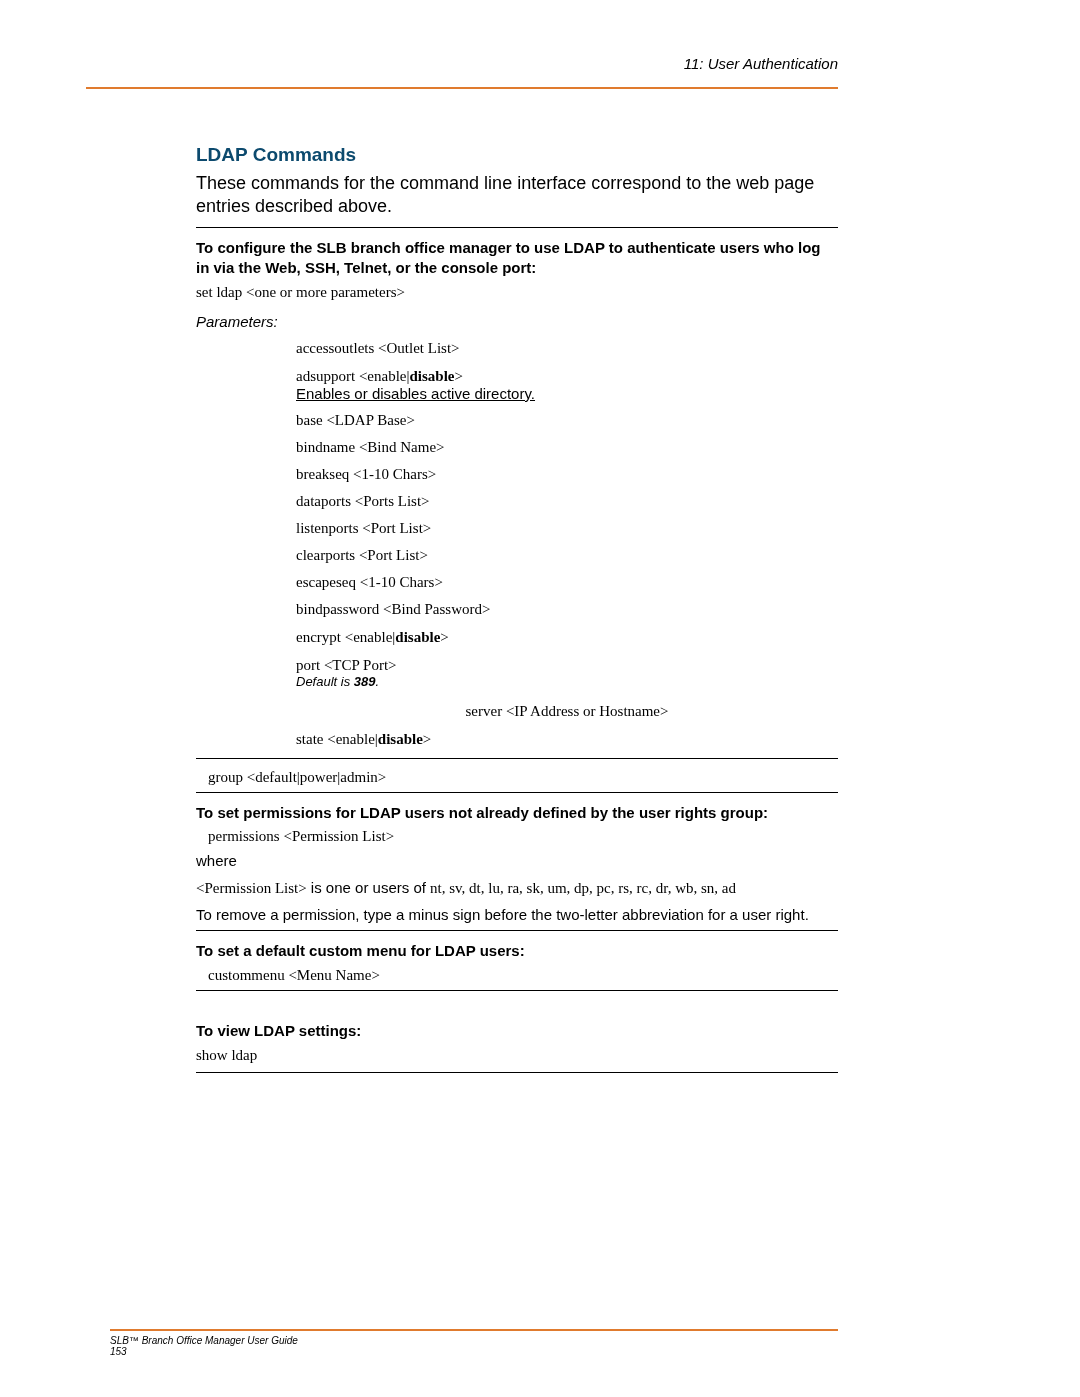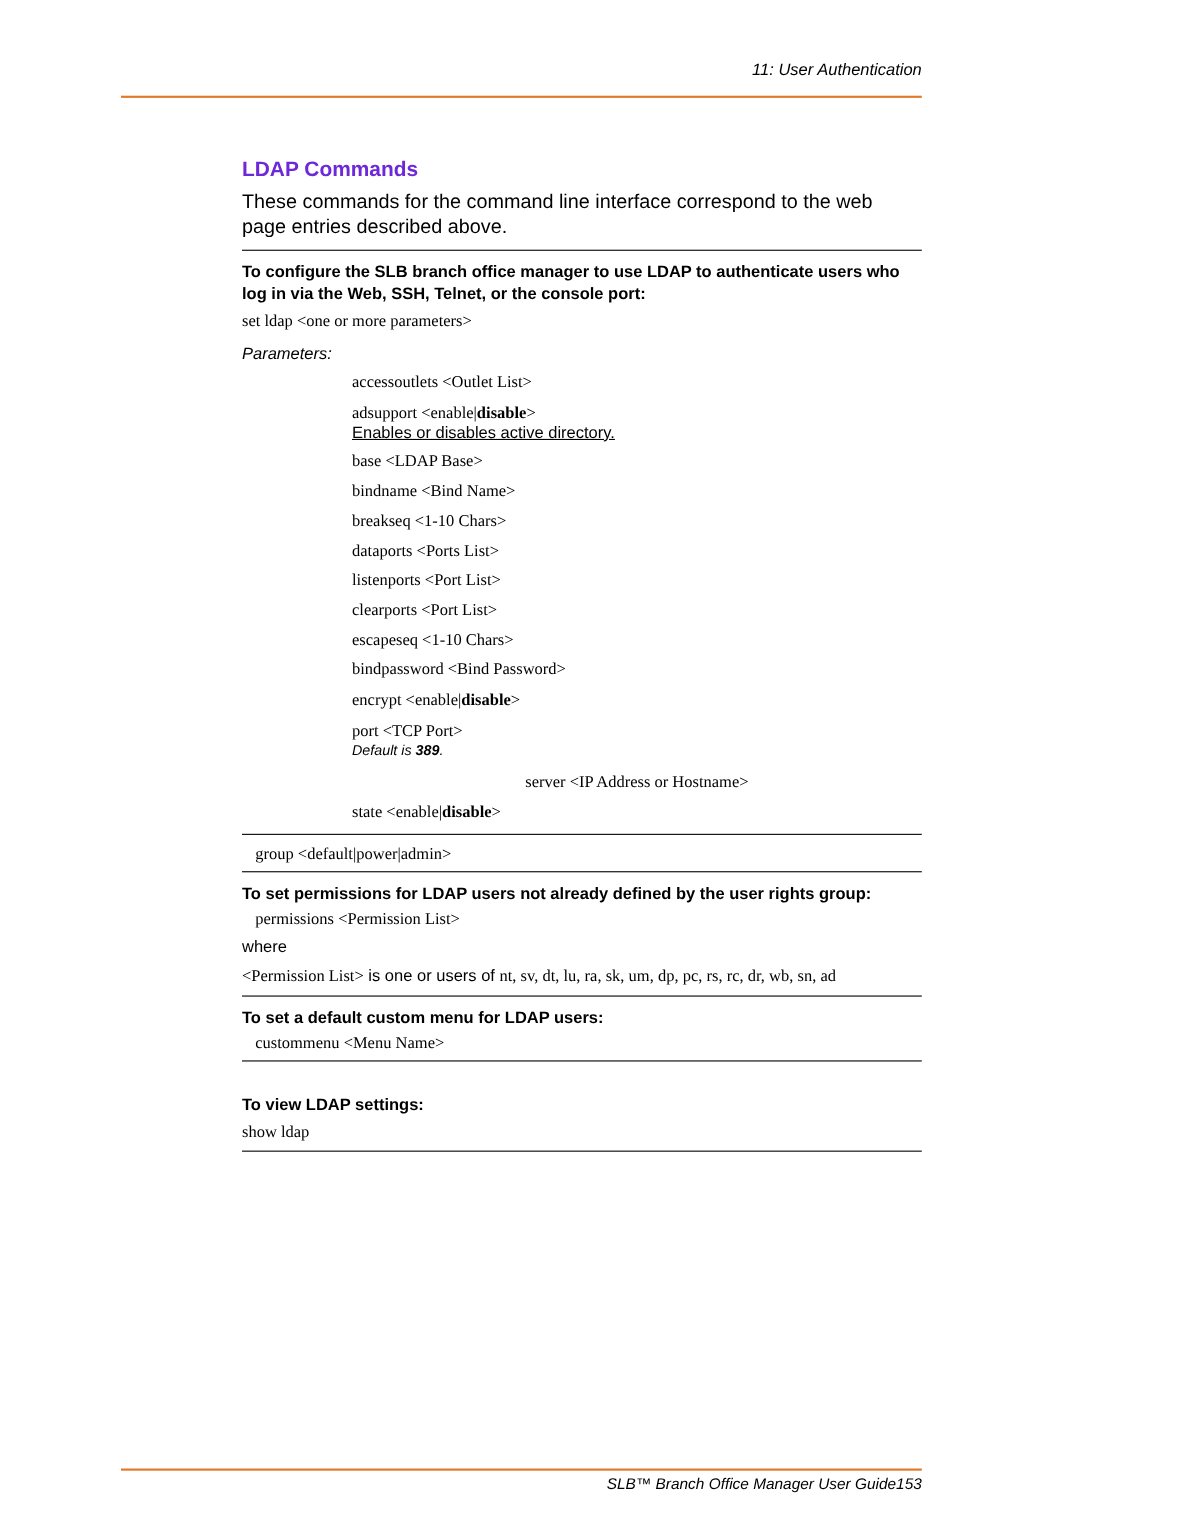--- a/index.html
+++ b/index.html
@@ -8,38 +8,38 @@
     background: #fff;
     font-family: Arial, Helvetica, sans-serif;
     color: #000;
     font-size: 15px;
   }
   .page {
     width: 948px;
     height: 1397px;
     position: relative;
     box-sizing: border-box;
-    padding: 55px 110px 40px 110px;
+    padding: 55px 110px 40px 86px;
   }
   .top-rule {
     border-top: 2px solid #e07b2e;
     margin-top: 15px;
   }
   .running-head {
     text-align: right;
     font-style: italic;
     font-size: 15px;
     margin-bottom: 3px;
   }
   .content {
     margin-left: 110px;
     margin-top: 55px;
   }
   h2.section {
-    color: #6d28d9;
+    color: #0c4a6e;
     font-size: 19px;
     font-weight: bold;
     margin: 0 0 6px 0;
   }
   .intro {
     font-size: 18px;
     margin: 0 0 10px 0;
     line-height: 1.25;
   }
   .hr {
@@ -86,23 +86,24 @@
     bottom: 40px;
     left: 110px;
     right: 110px;
   }
   .footer-rule {
     border-top: 2px solid #e07b2e;
     margin-bottom: 4px;
   }
   .footer-row {
     display: flex;
-    justify-content: flex-end;
+    justify-content: space-between;
     font-style: italic;
-    font-size: 14px;
+    font-size: 10px;
+    flex-direction: column;
   }
 </style>
 </head>
 <body>
 
 <div class="page">
 
   <div class="running-head">11: User Authentication</div>
   <div class="top-rule"></div>
 
@@ -157,20 +158,21 @@
     <div class="mono indent-cmd">group &lt;default|power|admin&gt;</div>
 
     <hr class="hr">
 
     <div class="block bold">To set permissions for LDAP users not already defined by the user rights group:</div>
     <div class="mono indent-cmd">permissions &lt;Permission List&gt;</div>
     <div class="block">where</div>
     <div class="block" style="line-height:1.4;">
       <span class="mono">&lt;Permission List&gt;</span><span> is one or users of </span><span class="mono">nt, sv, dt, lu, ra, sk, um, dp, pc, rs, rc, dr, wb, sn, ad</span>
     </div>
+    <div class="block">To remove a permission, type a minus sign before the two-letter abbreviation for a user right.</div>
 
     <hr class="hr">
 
     <div class="block bold">To set a default custom menu for LDAP users:</div>
     <div class="mono indent-cmd">custommenu &lt;Menu Name&gt;</div>
 
     <hr class="hr">
 
     <div style="height:14px;"></div>
 

